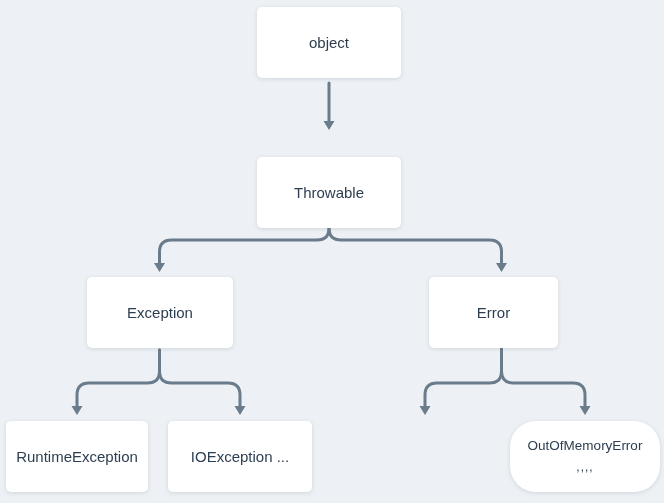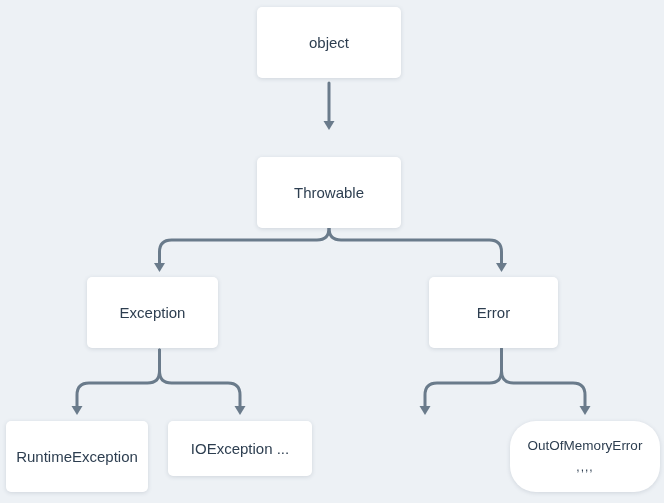--- a/index.html
+++ b/index.html
@@ -54,24 +54,24 @@
   .node .sublabel{
     font-size:12px;
     letter-spacing:1px;
     margin-top:6px;
   }
   .node-out-of-memory-error .label{
     font-size:13.5px;
   }
   .n-object{left:257px;top:7px;width:144px;height:71px;}
   .n-throwable{left:257px;top:133px;width:144px;height:71px;margin-top:24px;}
-  .n-exception{left:87px;top:277px;width:131px;height:71px;}
+  .n-exception{left:87px;top:277px;width:146px;height:71px;}
   .n-error{left:429px;top:277px;width:129px;height:71px;}
   .n-runtime{left:6px;top:421px;width:142px;height:71px;}
-  .n-ioexception{left:168px;top:421px;width:144px;height:55px;}
+  .n-ioexception{left:168px;top:421px;width:144px;height:71px;}
   .n-stackoverflow{left:348px;top:421px;width:154px;height:71px;}
   .n-oom{left:510px;top:421px;width:150px;height:71px;border-radius:26px;}
 </style>
 </head>
 <body>
 
 <div class="canvas">
 
   <svg class="connectors" width="664" height="503" viewBox="0 0 664 503" aria-hidden="true">
 

